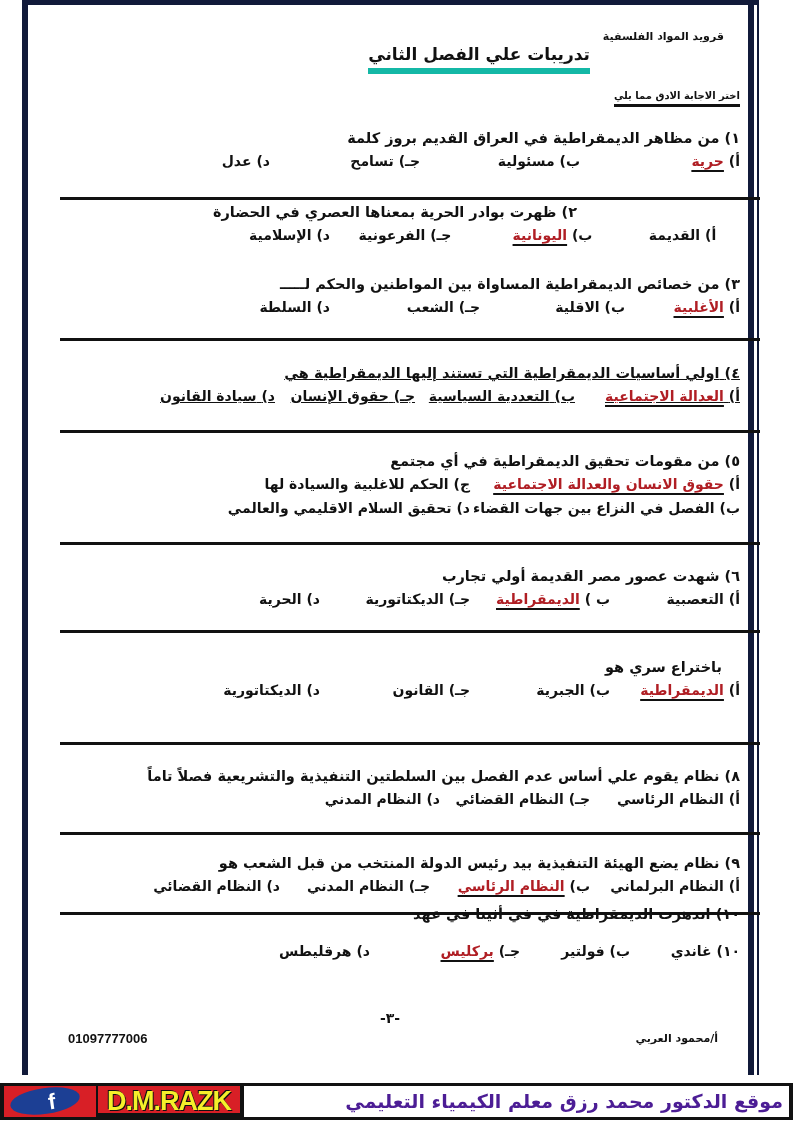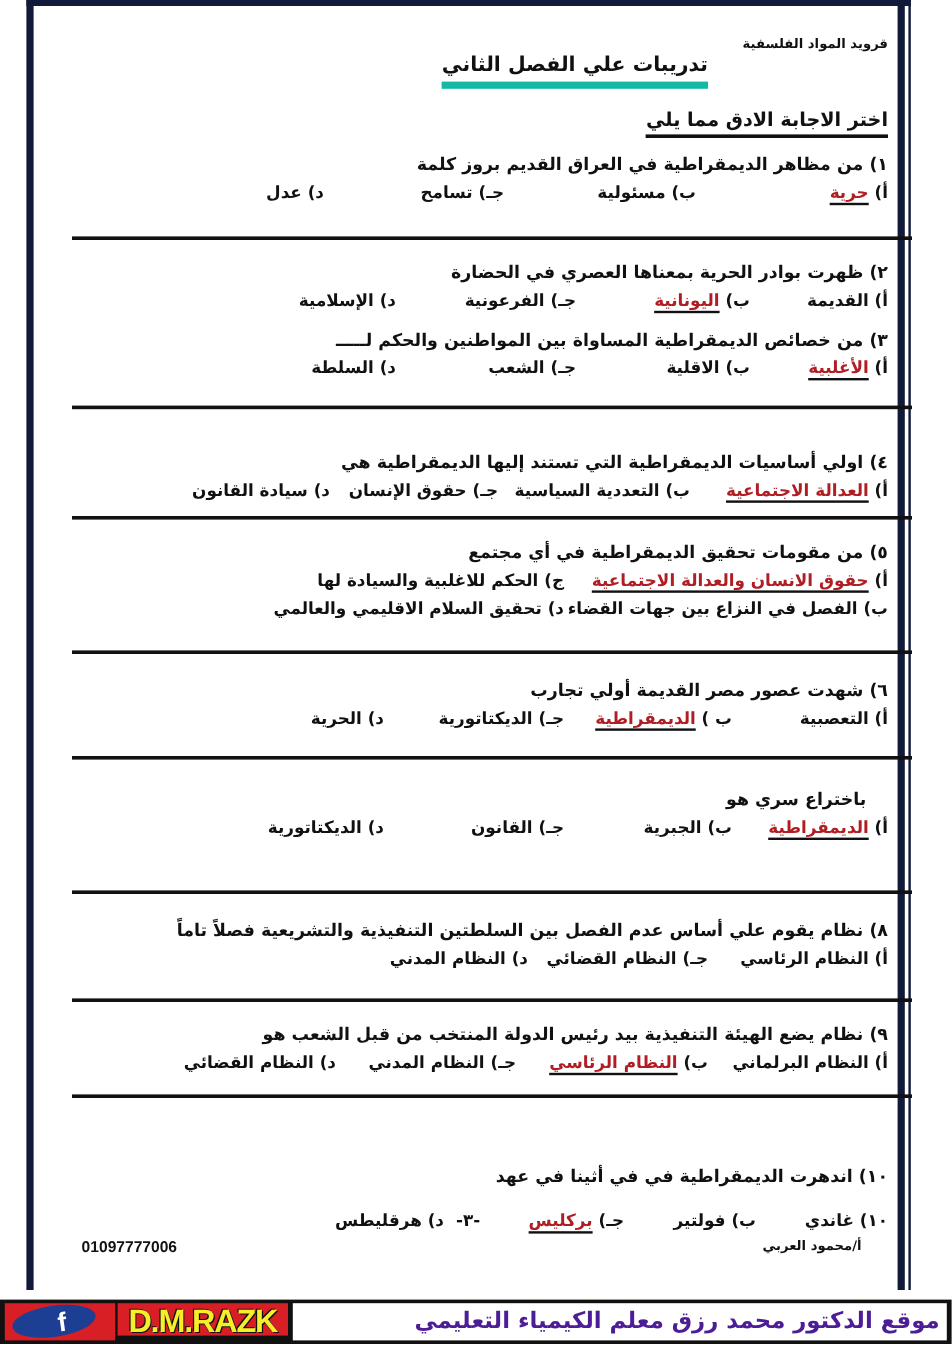--- a/index.html
+++ b/index.html
@@ -6,24 +6,24 @@
   body {
     width: 793px; height: 1123px; background: #ffffff; position: relative; overflow: hidden;
     font-family: "DejaVu Sans", sans-serif; color: #111;
   }
   .frame-left { position: absolute; left: 22px; top: 0; width: 6px; height: 1075px; background: #111a3a; }
   .frame-right { position: absolute; left: 748px; top: 0; width: 6px; height: 1075px; background: #111a3a; }
   .frame-right2 { position: absolute; left: 757px; top: 0; width: 2px; height: 1075px; background: #111a3a; }
   .frame-top { position: absolute; left: 22px; top: 0; width: 737px; height: 5px; background: #111a3a; }
 
   .page { position: absolute; left: 40px; top: 0; width: 700px; direction: rtl; }
-  .subject { position: absolute; right: 0; top: 30px; font-size: 11px; font-weight: bold; text-align: center; }
+  .subject { position: absolute; right: 16px; top: 30px; font-size: 11px; font-weight: bold; text-align: center; }
   .title { position: absolute; right: 150px; top: 44px; font-size: 17px; font-weight: bold;
            border-bottom: 6px solid #14b8a6; padding-bottom: 4px; }
-  .instruction { position: absolute; right: 0; top: 90px; font-size: 16px; font-weight: bold;
+  .instruction { position: absolute; right: 0; top: 90px; font-size: 10px; font-weight: bold;
            border-bottom: 3px solid #111; padding-bottom: 3px; }
 
   .q { position: absolute; right: 0; width: 690px; }
   .q-text { font-size: 14.5px; font-weight: bold; line-height: 22px; white-space: nowrap; }
   .opts { display: flex; font-size: 14px; font-weight: bold; line-height: 24px; white-space: nowrap; }
   .opt { display: inline-block; }
   .opt .ans { color: #b01e24; text-decoration: underline; text-decoration-color: #111; text-decoration-thickness: 2px; text-underline-offset: 4px; }
   .sep { position: absolute; left: 20px; width: 700px; height: 3px; background: #111; }
 
   .pagenum { position: absolute; left: 380px; top: 1010px; font-size: 14px; font-weight: bold; }
@@ -57,42 +57,42 @@
     <div class="q-text"><span>١)</span> <span>من مظاهر الديمقراطية في العراق القديم بروز كلمة</span></div>
     <div class="opts">
       <span class="opt" style="width:160px"><span>أ)</span> <span class="ans">حرية</span></span>
       <span class="opt" style="width:160px"><span>ب)</span> <span>مسئولية</span></span>
       <span class="opt" style="width:150px"><span>جـ)</span> <span>تسامح</span></span>
       <span class="opt"><span>د)</span> <span>عدل</span></span>
     </div>
   </div>
   <div class="sep" style="top:197px;"></div>
 
-  <div class="q" style="top:217px;">
+  <div class="q" style="top:201px;text-align:center;">
     <div class="q-text"><span>٢)</span> <span>ظهرت بوادر الحرية بمعناها العصري في الحضارة</span></div>
     <div class="opts">
       <span class="opt" style="width:115px"><span>أ)</span> <span>القديمة</span></span>
       <span class="opt" style="width:145px"><span>ب)</span> <span class="ans">اليونانية</span></span>
       <span class="opt" style="width:150px"><span>جـ)</span> <span>الفرعونية</span></span>
       <span class="opt"><span>د)</span> <span>الإسلامية</span></span>
     </div>
   </div>
 
   <div class="q" style="top:273px;">
     <div class="q-text"><span>٣)</span> <span>من خصائص الديمقراطية المساواة بين المواطنين والحكم لـــــ</span></div>
     <div class="opts">
       <span class="opt" style="width:115px"><span>أ)</span> <span class="ans">الأغلبية</span></span>
       <span class="opt" style="width:145px"><span>ب)</span> <span>الاقلية</span></span>
       <span class="opt" style="width:150px"><span>جـ)</span> <span>الشعب</span></span>
       <span class="opt"><span>د)</span> <span>السلطة</span></span>
     </div>
   </div>
   <div class="sep" style="top:338px;"></div>
 
-  <div class="q" style="top:375px;">
+  <div class="q" style="top:362px;text-decoration:underline;">
     <div class="q-text"><span>٤)</span> <span>اولي أساسيات الديمقراطية التي تستند إليها الديمقراطية هي</span></div>
     <div class="opts">
       <span class="opt" style="width:165px"><span>أ)</span> <span class="ans">العدالة الاجتماعية</span></span>
       <span class="opt" style="width:160px"><span>ب)</span> <span>التعددية السياسية</span></span>
       <span class="opt" style="width:140px"><span>جـ)</span> <span>حقوق الإنسان</span></span>
       <span class="opt"><span>د)</span> <span>سيادة القانون</span></span>
     </div>
   </div>
   <div class="sep" style="top:430px;"></div>
 
@@ -145,21 +145,21 @@
     <div class="q-text"><span>٩)</span> <span>نظام يضع الهيئة التنفيذية بيد رئيس الدولة المنتخب من قبل الشعب هو</span></div>
     <div class="opts">
       <span class="opt" style="width:150px"><span>أ)</span> <span>النظام البرلماني</span></span>
       <span class="opt" style="width:160px"><span>ب)</span> <span class="ans">النظام الرئاسي</span></span>
       <span class="opt" style="width:150px"><span>جـ)</span> <span>النظام المدني</span></span>
       <span class="opt"><span>د)</span> <span>النظام القضائي</span></span>
     </div>
   </div>
   <div class="sep" style="top:912px;"></div>
 
-  <div class="q" style="top:970px;text-align:right;">
+  <div class="q" style="top:903px;text-align:right;">
     <div class="q-text"><span>١٠)</span> <span>اندهرت الديمقراطية في في أثينا في عهد</span></div>
     <div class="opts" style="margin-top:14px;">
       <span class="opt" style="width:110px"><span>١٠)</span> <span>غاندي</span></span>
       <span class="opt" style="width:110px"><span>ب)</span> <span>فولتير</span></span>
       <span class="opt" style="width:150px"><span>جـ)</span> <span class="ans">بركليس</span></span>
       <span class="opt"><span>د)</span> <span>هرقليطس</span></span>
     </div>
   </div>
 </div>
 

